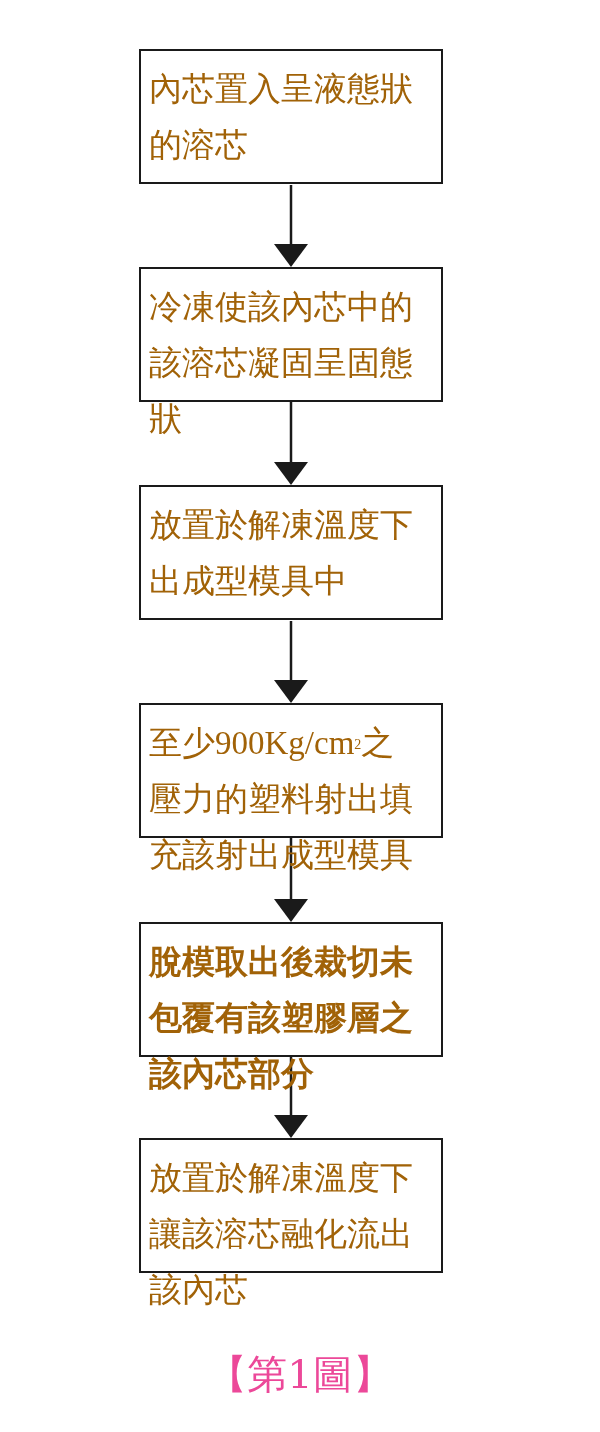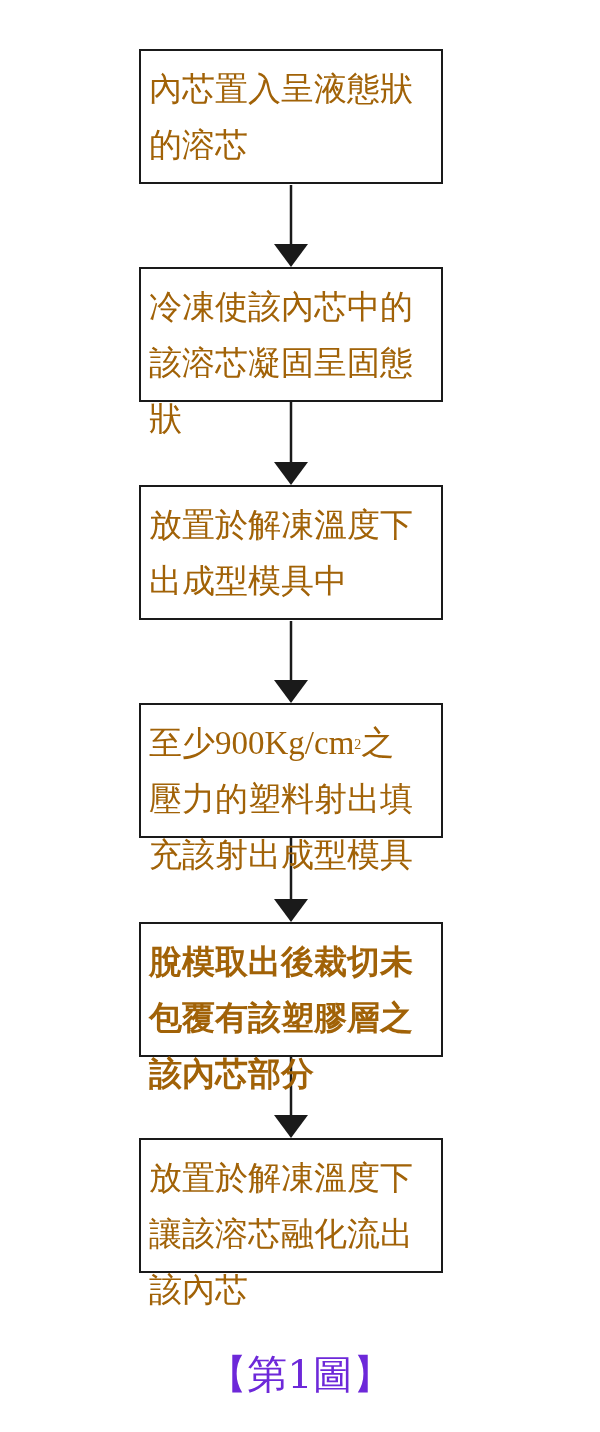--- a/index.html
+++ b/index.html
@@ -47,21 +47,21 @@
       top: 0;
     }
     .caption {
       position: absolute;
       left: 0;
       width: 600px;
       top: 1350px;
       text-align: center;
       font-size: 40px;
       line-height: 48px;
-      color: #6d28d9;
+      color: #ec4899;
     }
   </style>
 </head>
 <body>
 
 <svg class="connector" width="600" height="1432" xmlns="http://www.w3.org/2000/svg">
   <g>
     <line x1="291" y1="185" x2="291" y2="246" stroke="#1a1a1a" stroke-width="2.5"></line>
     <polygon points="274,244 308,244 291,267" fill="#1a1a1a"></polygon>
   </g>

